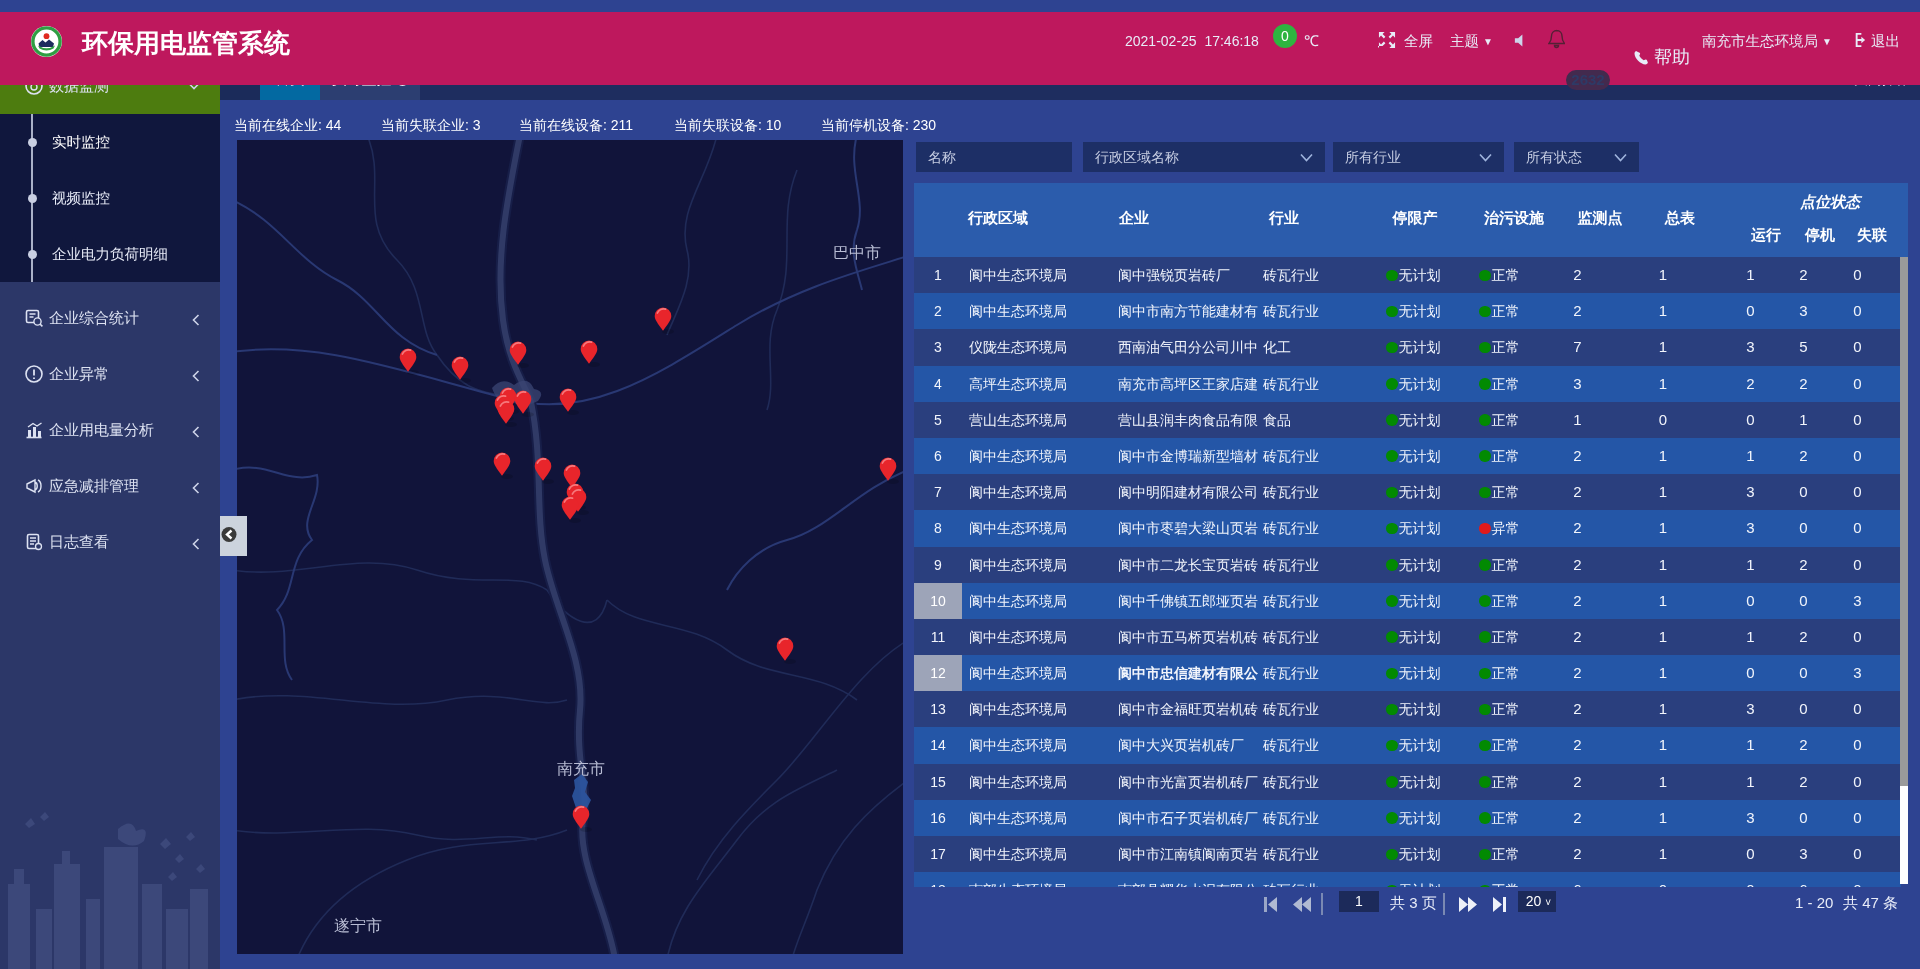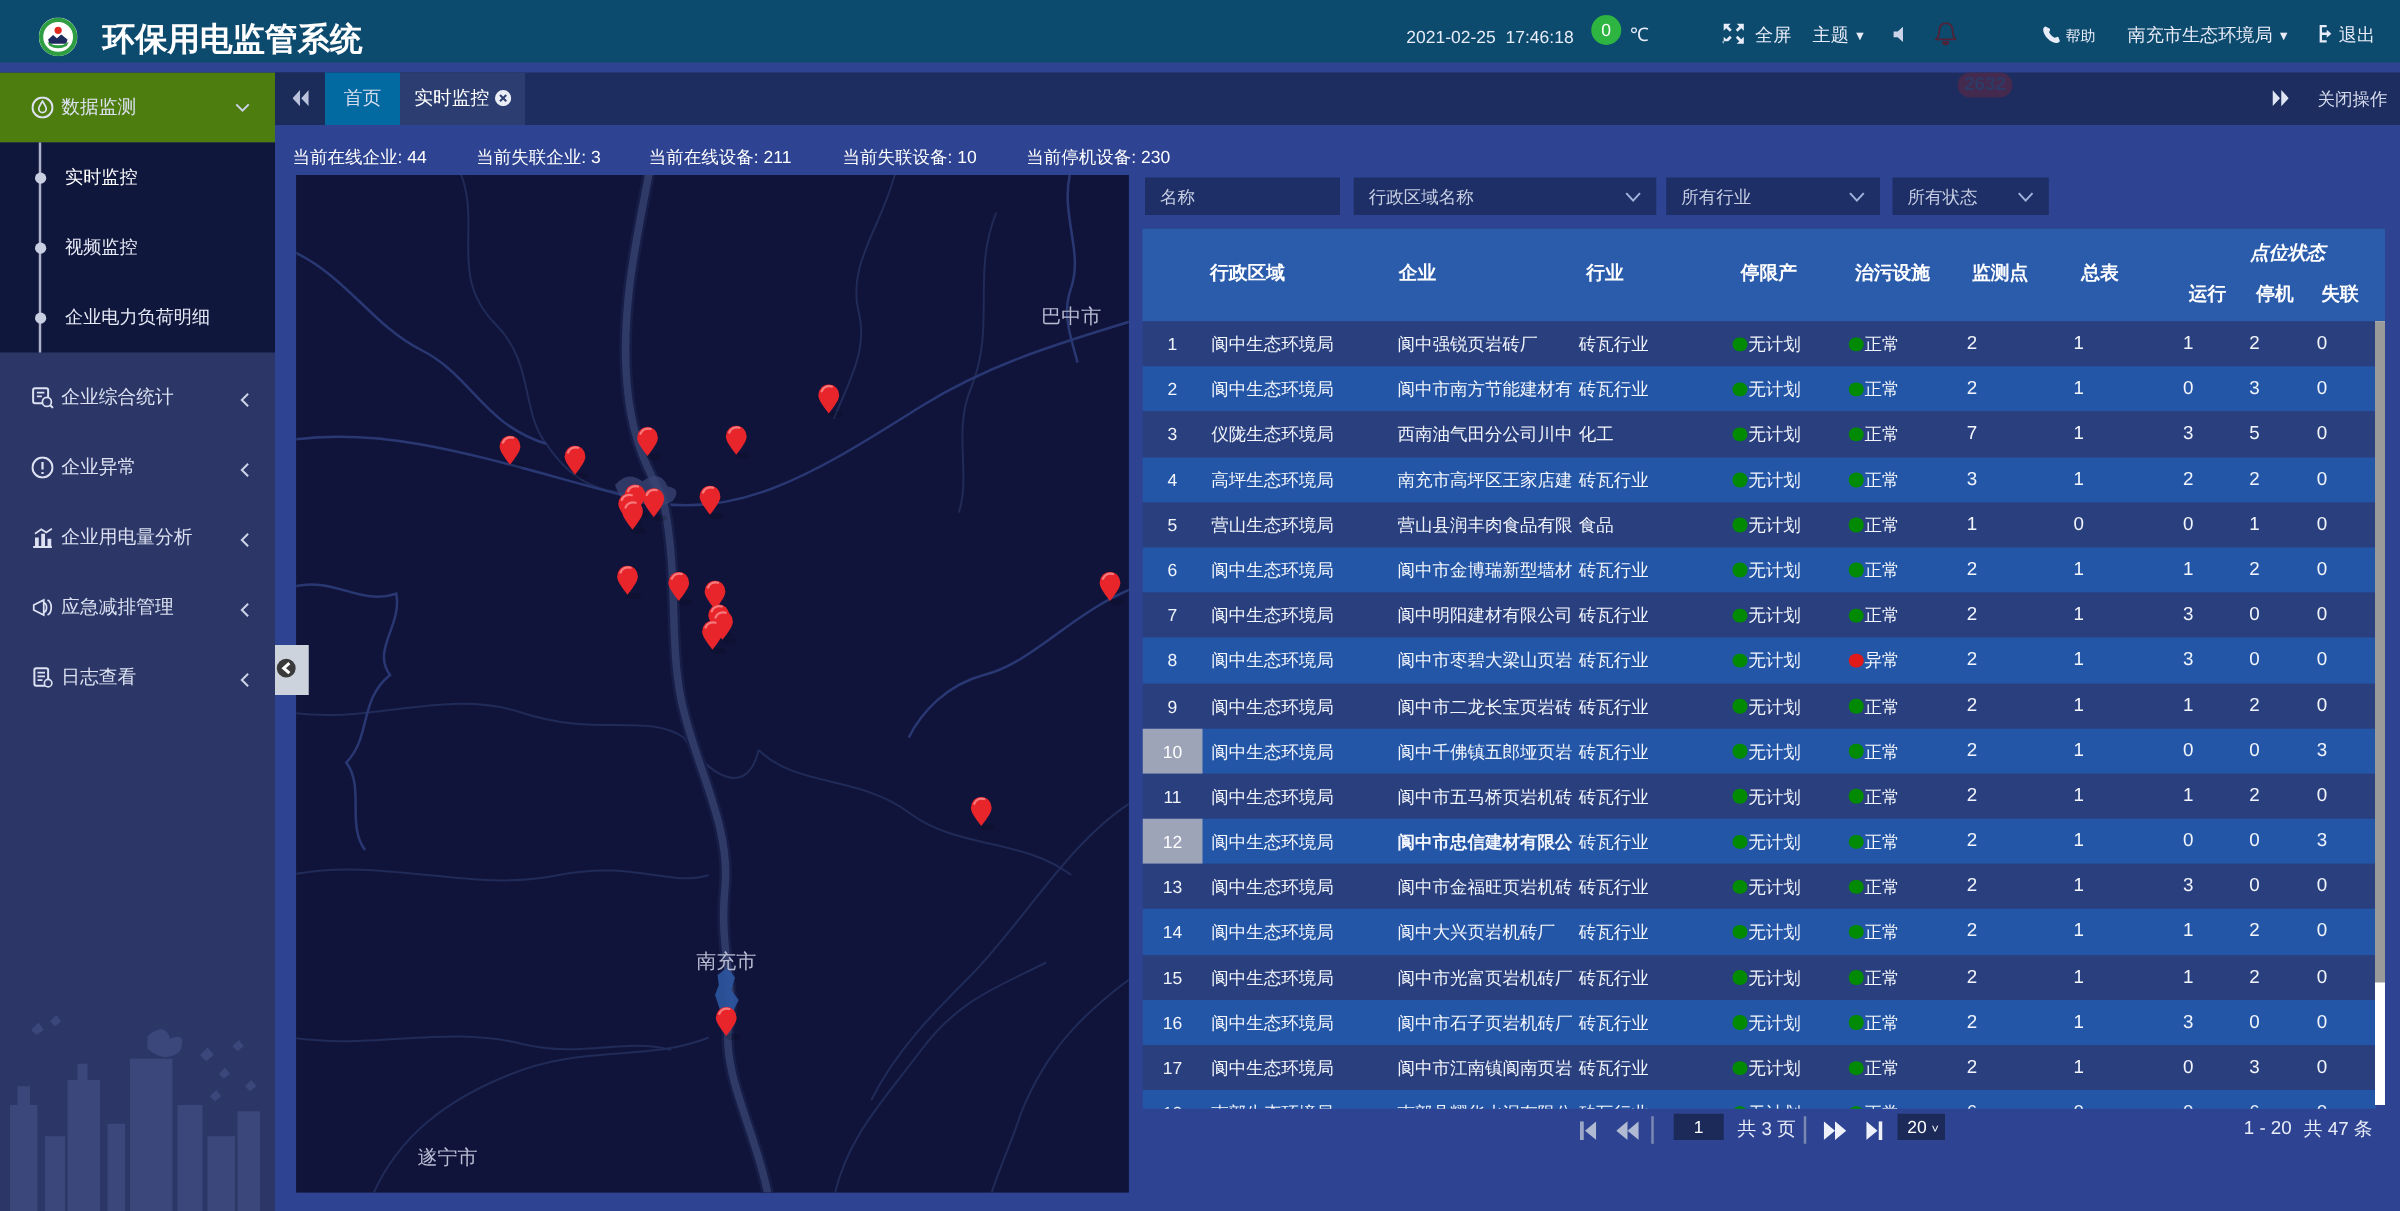--- a/index.html
+++ b/index.html
@@ -1,20 +1,20 @@
 <!DOCTYPE html>
 <html><head>
 <meta charset="utf-8">
 <style>
 * { margin:0; padding:0; box-sizing:border-box; }
 html,body { width:1920px; height:969px; overflow:hidden; font-family:"Liberation Sans", sans-serif; }
 #app { position:relative; width:1920px; height:969px; background:#2e4391; }
 
 
-#hdr { position:absolute; left:0; top:0; width:1920px; height:50px; background:#0c4a6e; z-index:30; }
+#hdr { position:absolute; left:0; top:12px; width:1920px; height:73px; background:#be185d; z-index:30; }
 #logo { position:absolute; left:31px; top:14px; width:31px; height:31px; }
 #title { position:absolute; left:82px; top:14px; font-size:26px; font-weight:bold; color:#ffffff; }
 .hitem { position:absolute; top:0; height:58px; line-height:58px; color:#e8ecf8; font-size:16px; white-space:nowrap; }
 
 
 #side { position:absolute; left:0; top:58px; width:220px; height:911px; background:#2c3768; z-index:20; overflow:hidden; }
 .mitem { position:relative; height:56px; line-height:56px; color:#dde2f2; font-size:15px; }
 .mitem .ic { position:absolute; left:25px; top:19px; width:18px; height:18px; }
 .mitem .tx { position:absolute; left:49px; }
 .mitem .ar { position:absolute; right:20px; top:0; color:#cdd3e8; font-size:13px; }
@@ -88,21 +88,21 @@
         </svg>
       &nbsp;全屏</div>
     <div class="hitem" style="left:1450px; font-size:14.5px;">主题 <span style="font-size:10px;vertical-align:1px;">▼</span></div>
     <div class="hitem" style="left:1513px;"><svg width="15" height="15" viewBox="0 0 16 16" style="vertical-align:-2px;">
           <path d="M2 5.5 h3.5 L10 1.5 v13 L5.5 10.5 H2z" fill="#cdd4ea"></path>
         </svg></div>
     <svg style="position:absolute;left:1548px;top:17px;" width="17" height="21" viewBox="0 0 17 21">
         <path d="M8.5 1.5 c3.5 0 5.5 2.6 5.5 5.5 0 4 1.6 6.5 2.5 7.5 H1 c0.9 -1 2.5 -3.5 2.5 -7.5 0 -2.9 2 -5.5 5.5 -5.5z M6.5 16.5 a2 2 0 0 0 4 0z" fill="none" stroke="#542135" stroke-width="1.4"></path>
       </svg>
     <div class="hitem" style="left:1566px; top:18px; height:20px; line-height:20px;"><span style="display:inline-block;width:44px;height:20px;line-height:20px;border-radius:10px;background:#432a4e;color:#2e3a66;font-size:15px;font-weight:bold;text-align:center;margin-top:40px;">2632</span></div>
-    <div class="hitem" style="left:1633px; font-size:12px;"><svg width="16" height="16" viewBox="0 0 17 17" style="vertical-align:-3px;">
+    <div class="hitem" style="left:1633px; font-size:18px;margin-top:16px;"><svg width="16" height="16" viewBox="0 0 17 17" style="vertical-align:-3px;">
           <path d="M3.6 1.2 C3 1 1.6 2.5 1.6 3.8 c0 5 6.4 11.6 11.6 11.6 1.3 0 2.8-1.4 2.6-2 l-1.1-2.8 c-.2-.5-.8-.7-1.3-.5l-2 .8 c-2-1-3.7-2.7-4.7-4.7l.8-2 c.2-.5 0-1.1-.5-1.3z" fill="#e8ecf8"></path>
         </svg>&nbsp;帮助</div>
     <div class="hitem" style="left:1702px; font-size:14.5px;">南充市生态环境局 <span style="font-size:10px;vertical-align:1px;">▼</span></div>
     <div class="hitem" style="left:1851px; font-size:14.5px;"><svg width="16" height="16" viewBox="0 0 17 17" style="vertical-align:-2px;">
           <path d="M7 1 h4 v2 h-4 v11 h4 v2 h-6 V1z M11 5 l4 3.5 -4 3.5 v-2.5 h-4 v-2 h4z" fill="#e8ecf8"></path>
         </svg>&nbsp;退出</div>
   </div>
 
   <div id="side">
     <div class="mitem" style="background:#4d7c0f;">

